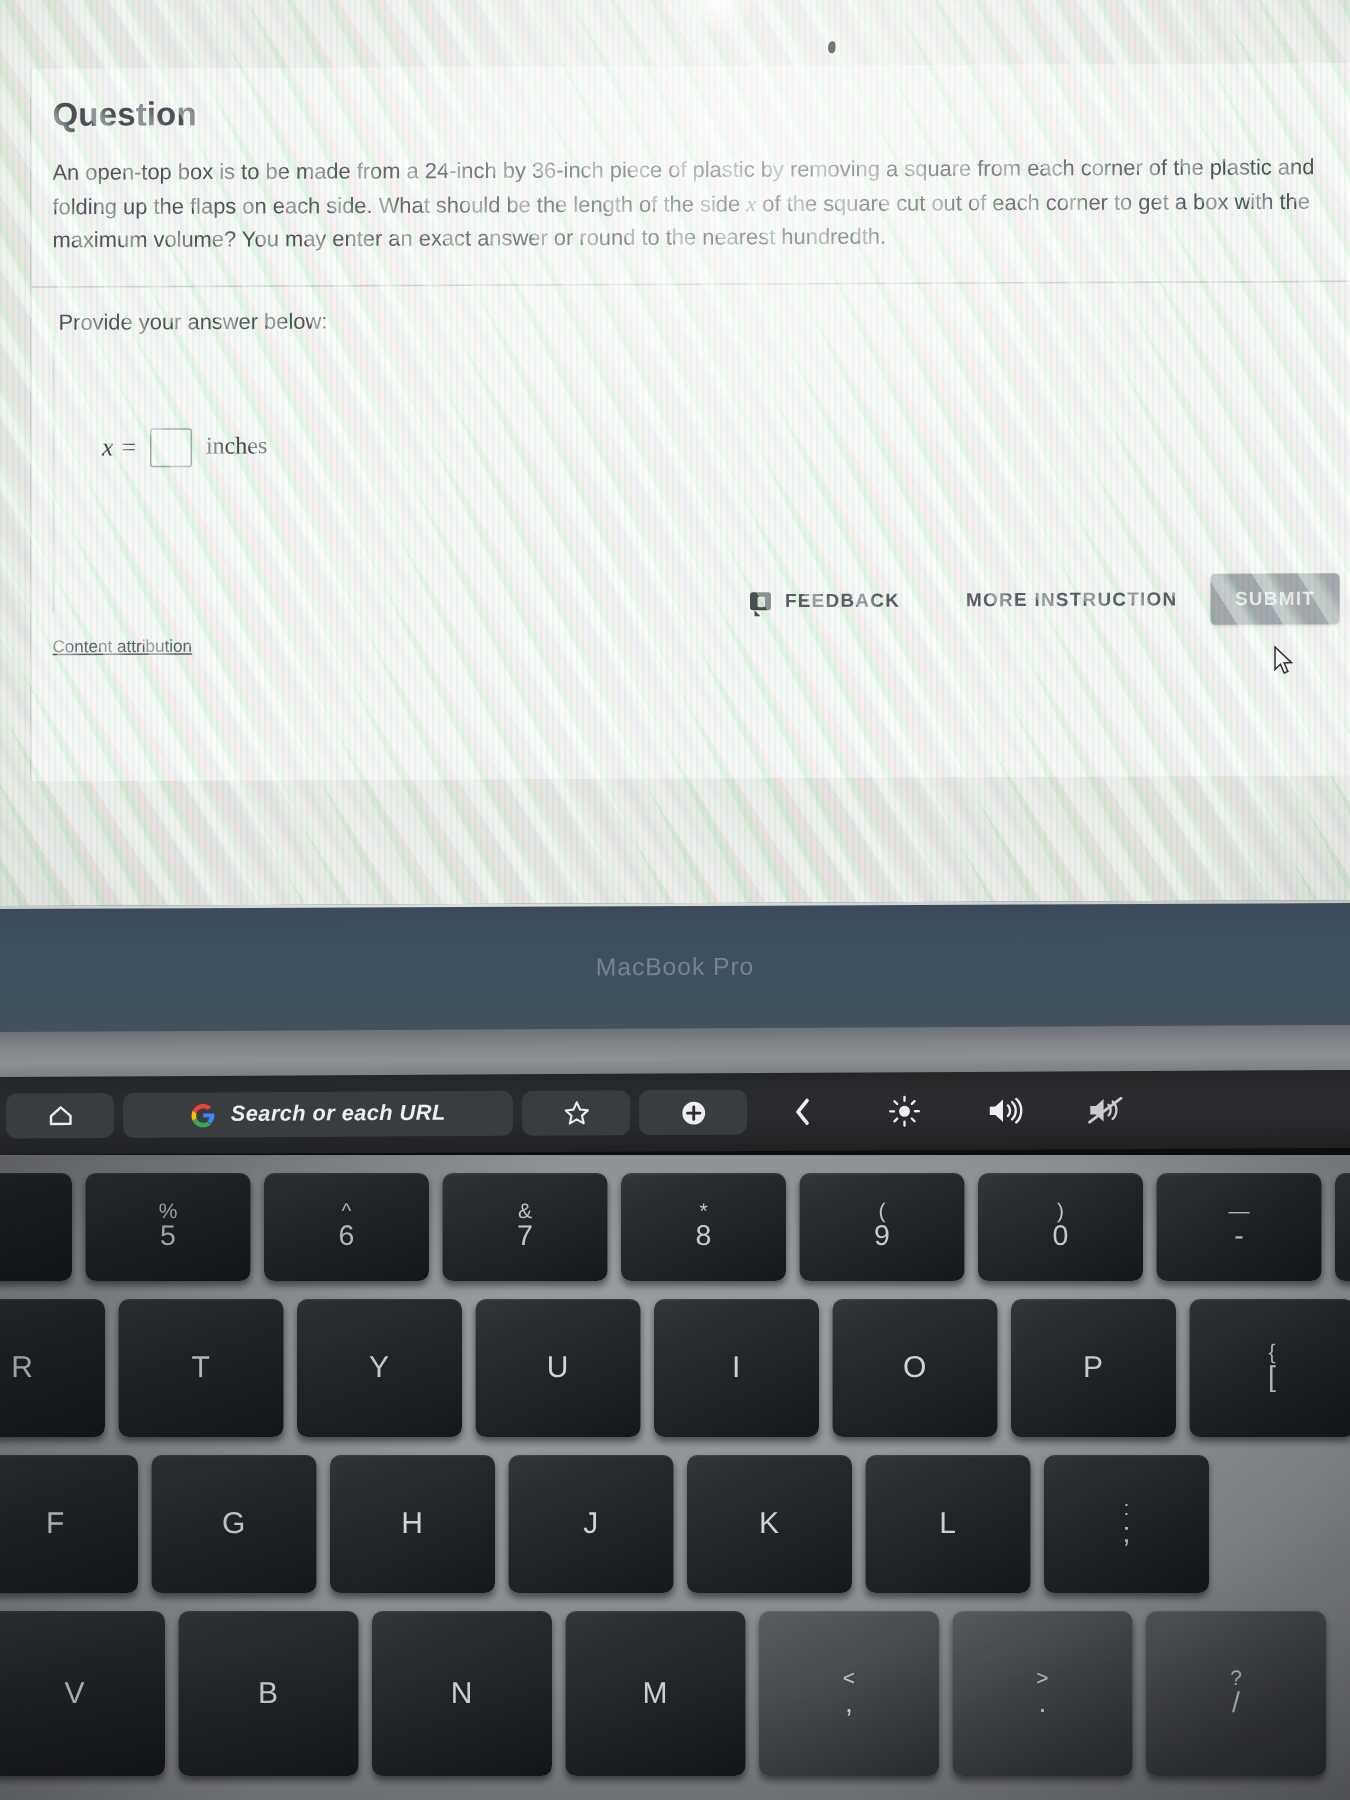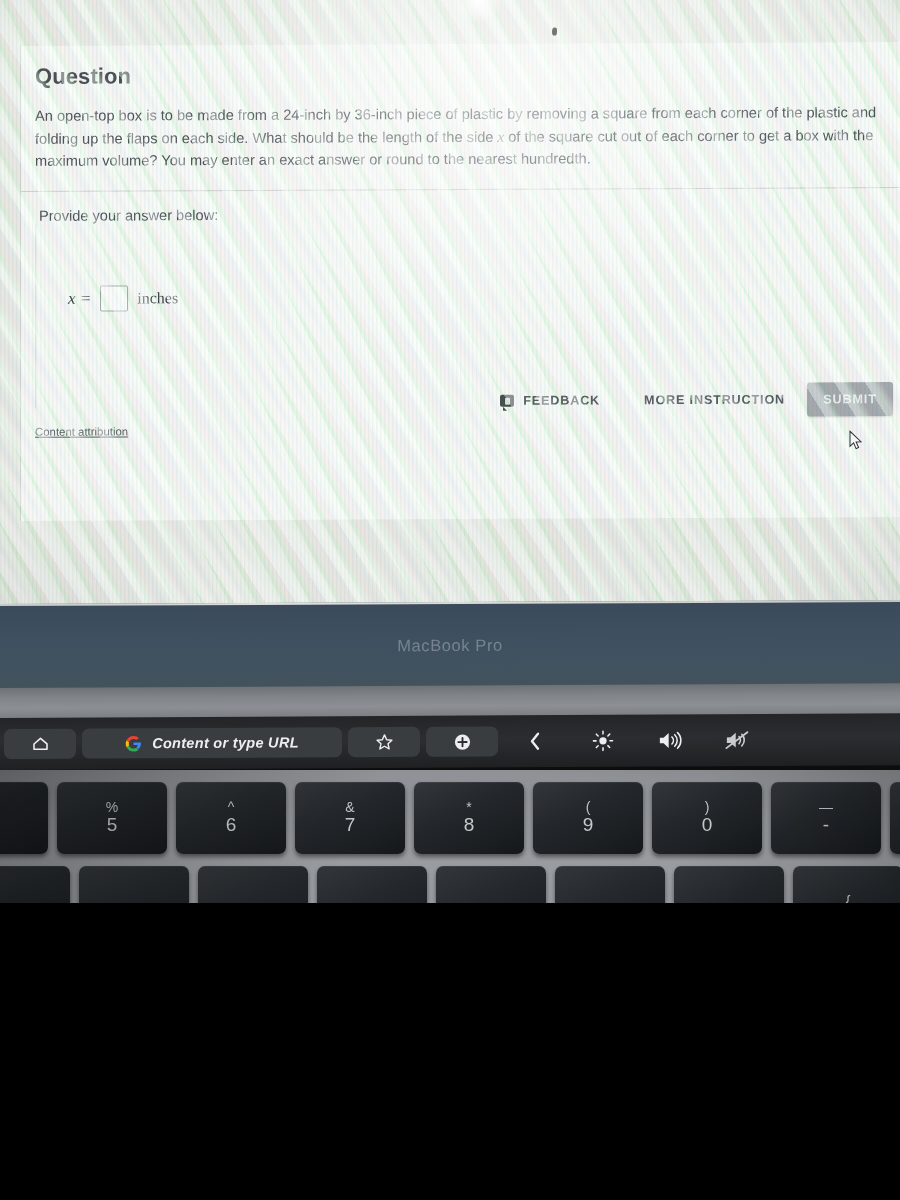--- a/index.html
+++ b/index.html
@@ -1,18 +1,18 @@
 <!DOCTYPE html>
 <html><head>
 <meta charset="utf-8">
 <style>
   html,body{margin:0;padding:0;background:#000;}
   body{width:900px;height:1200px;overflow:hidden;font-family:"Liberation Sans",sans-serif;}
 
-  #stage{position:relative;width:900px;height:903px;overflow:hidden;background:#0d0d0e;}
+  #stage{position:relative;width:900px;height:1200px;overflow:hidden;background:#0d0d0e;}
 
   
   #screen{
     position:absolute;left:0;top:0;width:900px;height:612px;
     background:
       linear-gradient(103deg, rgba(255,255,255,0.0) 0%, rgba(255,255,255,0.15) 40%, rgba(255,255,255,0.0) 100%),
       linear-gradient(180deg,#edeee9 0%, #eceee8 35%, #e9ebe5 70%, #e7e9e3 100%);
     overflow:hidden;
     transform:skewY(-0.25deg);
     transform-origin:0 0;
@@ -274,21 +274,21 @@
       </svg>
     </div>
 
     <div class="tb-item tb-url">
       <svg class="g-logo" viewBox="0 0 48 48">
         <path fill="#4285F4" d="M45 24c0-1.6-.1-2.7-.4-3.9H24v7.1h12c-.2 1.9-1.5 4.8-4.4 6.7l6.7 5.2C42.2 35.6 45 30.4 45 24z"></path>
         <path fill="#34A853" d="M24 46c5.9 0 10.9-2 14.5-5.3l-6.9-5.4c-1.9 1.3-4.4 2.2-7.6 2.2-5.8 0-10.7-3.8-12.5-9.1l-7.1 5.5C8 41.5 15.4 46 24 46z"></path>
         <path fill="#FBBC05" d="M11.5 28.4c-.5-1.4-.8-2.9-.8-4.4s.3-3 .7-4.4l-7.1-5.5C2.9 17 2 20.4 2 24s.9 7 2.4 9.9l7.1-5.5z"></path>
         <path fill="#EA4335" d="M24 10.2c4.1 0 6.9 1.8 8.5 3.3l6.2-6C34.9 4 29.9 2 24 2 15.4 2 8 6.5 4.4 14.1l7.1 5.5C13.3 14.1 18.2 10.2 24 10.2z"></path>
       </svg>
-      <span class="lbl">Content or type URL</span>
+      <span class="lbl">Search or each URL</span>
     </div>
 
     <div class="tb-item tb-sq">
       <svg width="19" height="18" viewBox="0 0 20 19">
         <path d="M10 2 L12.3 7.1 L17.8 7.7 L13.7 11.4 L14.9 16.8 L10 14 L5.1 16.8 L6.3 11.4 L2.2 7.7 L7.7 7.1 Z" fill="none" stroke="#eceef0" stroke-width="1.5" stroke-linejoin="round"></path>
       </svg>
     </div>
 
     <div class="tb-item tb-sq">
       <svg width="19" height="19" viewBox="0 0 20 20">

